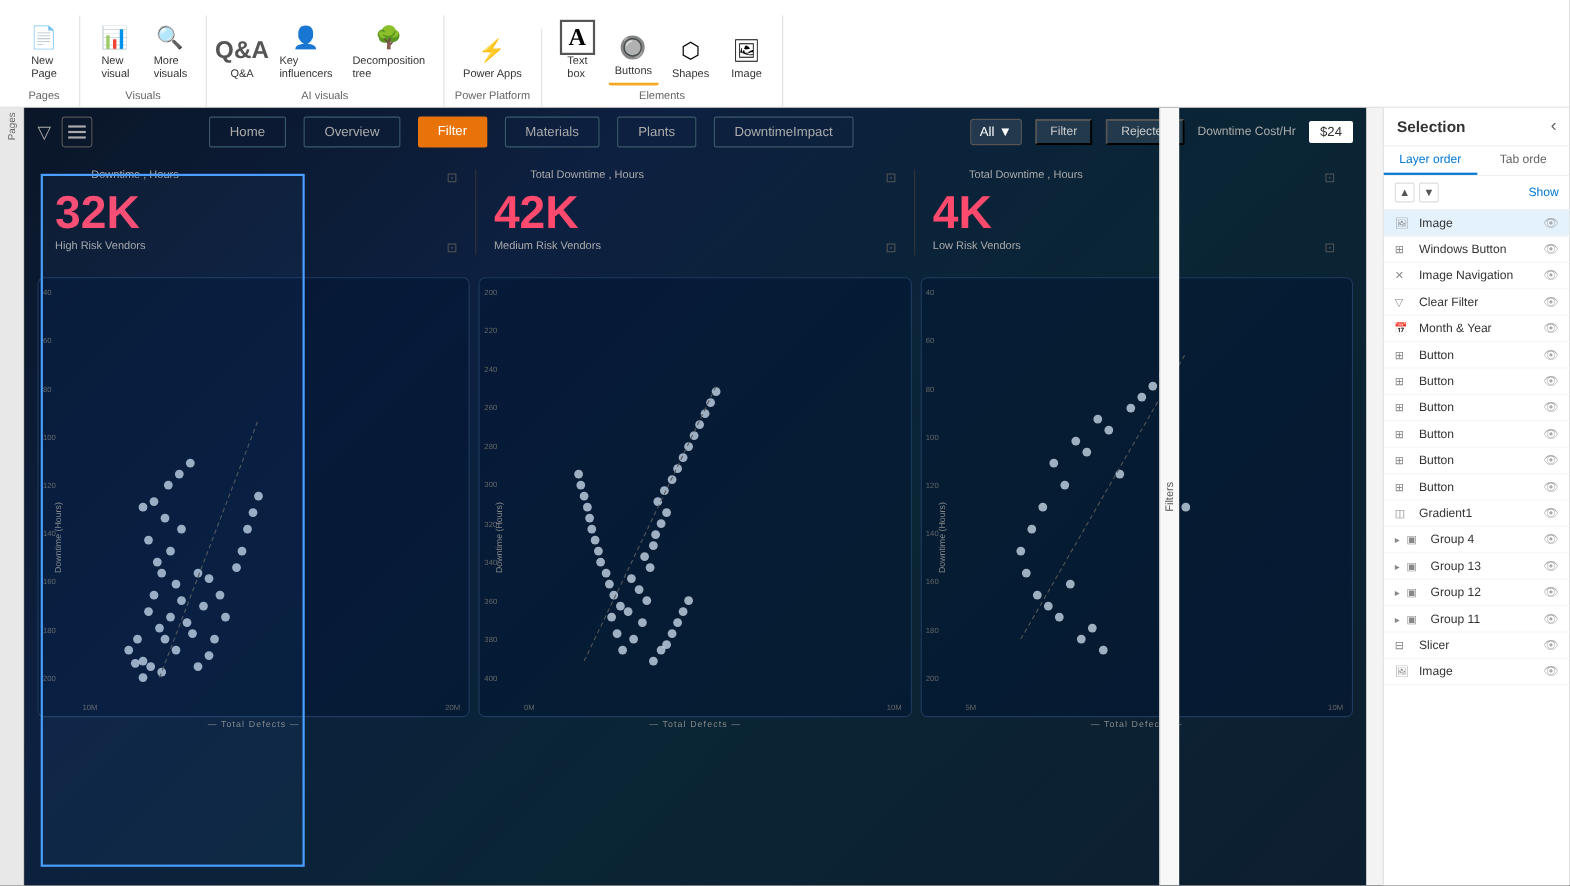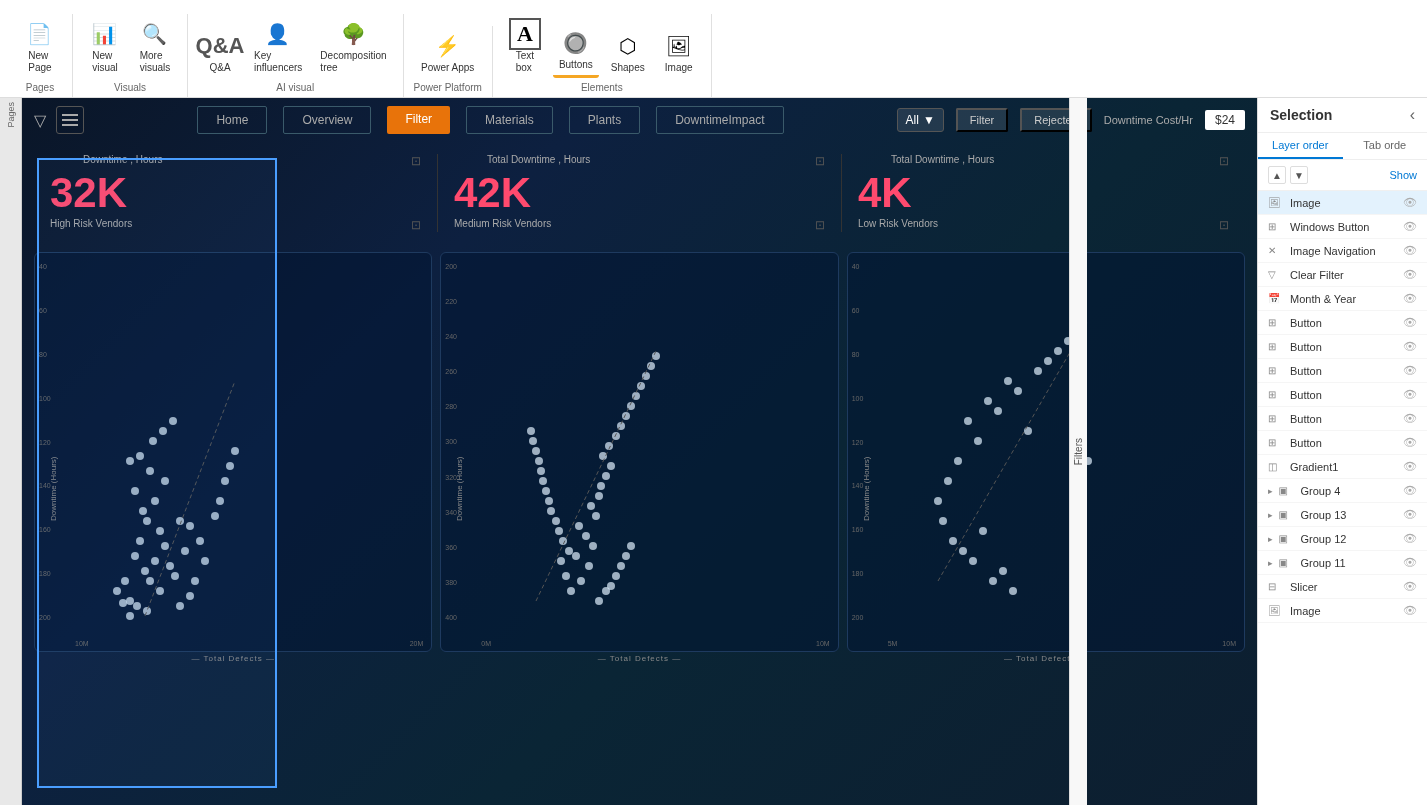--- a/index.html
+++ b/index.html
@@ -52,21 +52,21 @@
     .kpi-label { font-size: 10px; color: #aaa; margin-bottom: 4px; display: flex; justify-content: space-between; margin-left: 33px; }
     .kpi-value { font-size: 42px; font-weight: bold; color: #ff4a6e; line-height: 1; }
     .kpi-sublabel { font-size: 10px; color: #aaa; margin-top: 4px; display: flex; justify-content: space-between; }
     .kpi-divider { width: 1px; background: #333; margin: 8px 0; }
 
     
     .charts-row { display: flex; padding: 8px 12px; gap: 8px; margin-top: 4px; }
     .scatter-chart { flex: 1; background: rgba(0,20,50,0.5); border: 1px solid #1e3a5f; border-radius: 6px; padding: 8px; position: relative; min-height: 380px; }
 
     
-    .right-panel { width: 170px; background: #fff; border-left: 1px solid #ddd; display: flex; flex-direction: column; }
+    .right-panel { width: 170px; background: #fff; border-left: 1px solid #ddd; display: flex; flex-direction: column; margin-left: 15px; }
     .right-panel-header { padding: 8px 12px; display: flex; align-items: center; justify-content: space-between; border-bottom: 1px solid #eee; }
     .selection-title { font-size: 14px; font-weight: 600; color: #333; }
     .panel-close { cursor: pointer; font-size: 16px; color: #666; }
     .panel-tabs { display: flex; border-bottom: 1px solid #eee; }
     .panel-tab { flex: 1; text-align: center; padding: 6px 4px; font-size: 11px; color: #666; cursor: pointer; }
     .panel-tab.active { color: #0078d4; border-bottom: 2px solid #0078d4; }
     .panel-sub-row { display: flex; align-items: center; justify-content: space-between; padding: 6px 10px; border-bottom: 1px solid #f0f0f0; }
     .panel-arrows { display: flex; gap: 4px; }
     .panel-arrow { width: 18px; height: 18px; border: 1px solid #ddd; border-radius: 2px; display: flex; align-items: center; justify-content: center; cursor: pointer; font-size: 10px; color: #555; }
     .show-btn { font-size: 11px; color: #0078d4; cursor: pointer; }
@@ -123,21 +123,21 @@
       </div>
       <div class="toolbar-item">
         <div class="icon">👤</div>
         <div class="label">Key<br>influencers</div>
       </div>
       <div class="toolbar-item">
         <div class="icon">🌳</div>
         <div class="label">Decomposition<br>tree</div>
       </div>
     </div>
-    <div class="toolbar-group-label">AI visual</div>
+    <div class="toolbar-group-label">AI visuals</div>
   </div>
 
   <div class="toolbar-group">
     <div class="toolbar-items">
       <div class="toolbar-item">
         <div class="icon">⚡</div>
         <div class="label">Power Apps</div>
       </div>
     </div>
     <div class="toolbar-group-label">Power Platform</div>

